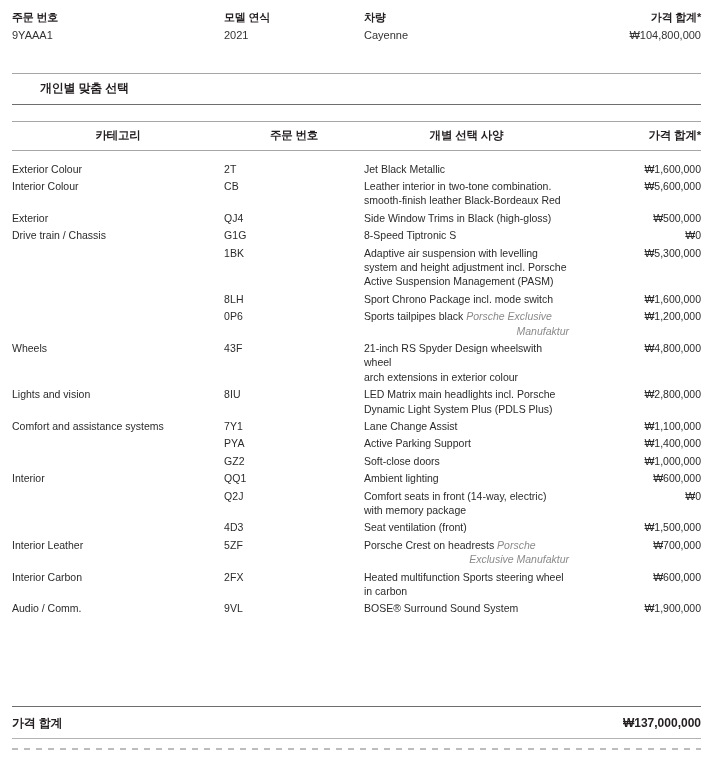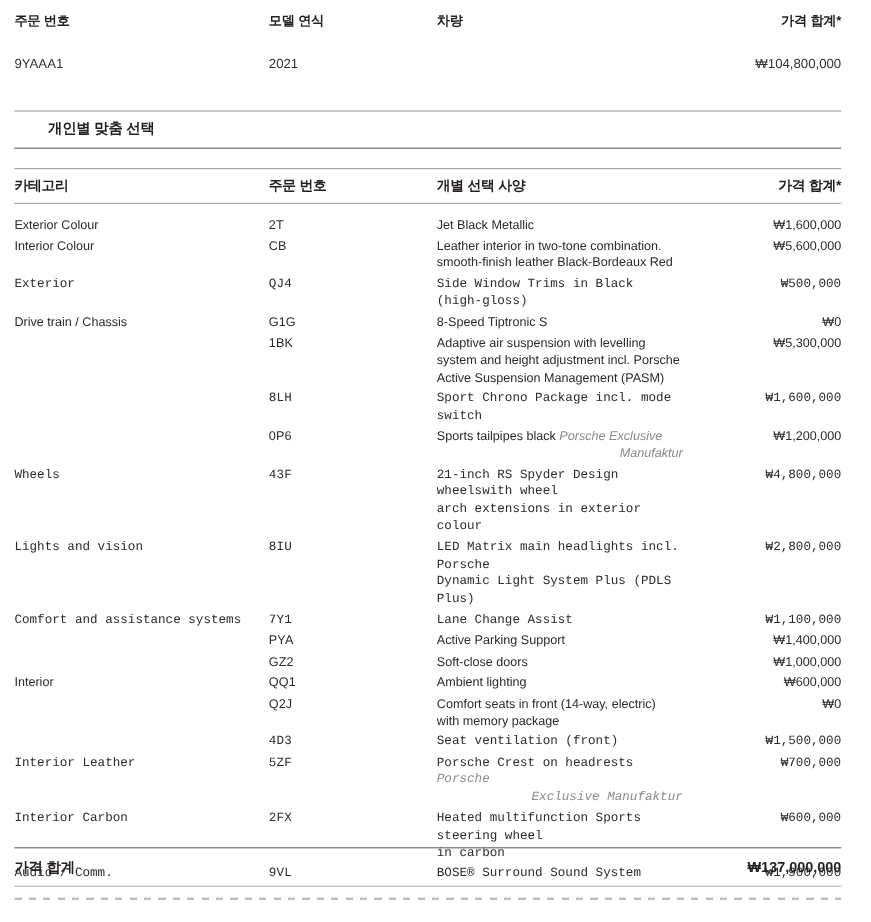--- a/index.html
+++ b/index.html
@@ -34,21 +34,20 @@
 
   .summary .hd {
     font-weight: bold;
     font-size: 11px;
     letter-spacing: -0.2px;
   }
   .summary .vl {
     font-size: 11px;
     padding-top: 4px;
     color: #333;
-    margin-top: 19px;
   }
   .rule {
     border-bottom: 1px solid #a6a6a6;
   }
   .rule-strong {
     border-bottom: 1.4px solid #6e6e6e;
   }
   .section-title {
     font-weight: bold;
     font-size: 12px;
@@ -60,21 +59,21 @@
   .spacer-md { height: 16px; }
   .spacer-sm { height: 9px; }
 
   
   table.opts {
     width: 100%;
     border-collapse: collapse;
     table-layout: fixed;
   }
   table.opts th {
-    text-align: left;
+    text-align: center;
     font-weight: bold;
     font-size: 11.5px;
     padding: 6px 0 7px 0;
     vertical-align: top;
     letter-spacing: -0.2px;
   }
   table.opts th.price { text-align: right; }
   table.opts td {
     vertical-align: top;
     font-size: 10.5px;
@@ -86,21 +85,21 @@
     text-align: right;
     white-space: nowrap;
   }
   table.opts td.cat { padding-right: 8px; }
   table.opts td.code { letter-spacing: 0.1px; }
   .cw-cat   { width: 212px; }
   .cw-order { width: 140px; }
   .cw-spec  { width: auto; }
   .cw-price { width: 132px; }
 
-  .row-gap td { padding-top: 9px; font-family: Liberation Mono, monospace; }
+  .row-gap td { padding-top: 9px; }
   .em {
     font-style: italic;
     color: #8a8a8a;
     text-align: right;
   }
 
   
   .totals {
     display: flex;
     align-items: baseline;
@@ -128,20 +127,21 @@
     <div class="col-cat">
       <div class="hd">주문 번호</div>
       <div class="vl">9YAAA1</div>
     </div>
     <div class="col-order">
       <div class="hd">모델 연식</div>
       <div class="vl">2021</div>
     </div>
     <div class="col-spec">
       <div class="hd">차량</div>
+      <div class="vl">Cayenne</div>
     </div>
     <div class="col-price">
       <div class="hd">가격 합계*</div>
       <div class="vl">₩104,800,000</div>
     </div>
   </div>
 
   <div class="spacer-lg"></div>
   <div class="rule"></div>
   <div class="section-title">개인별 맞춤 선택</div>

